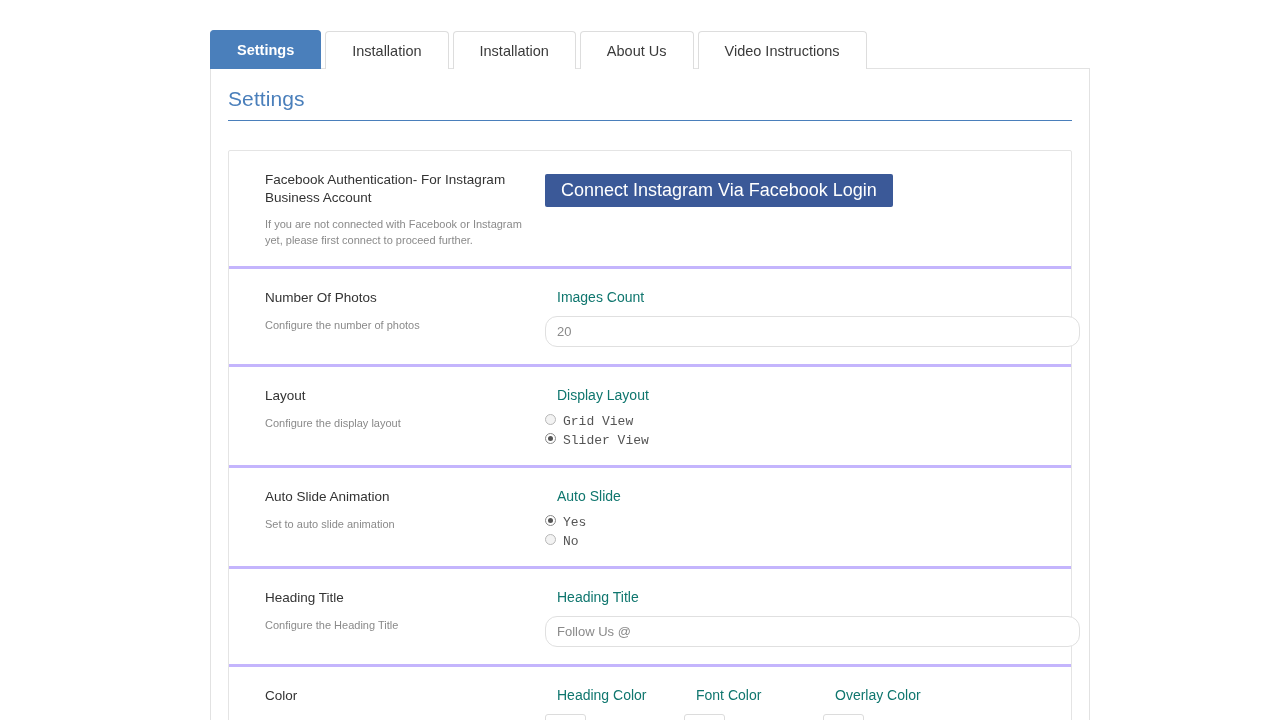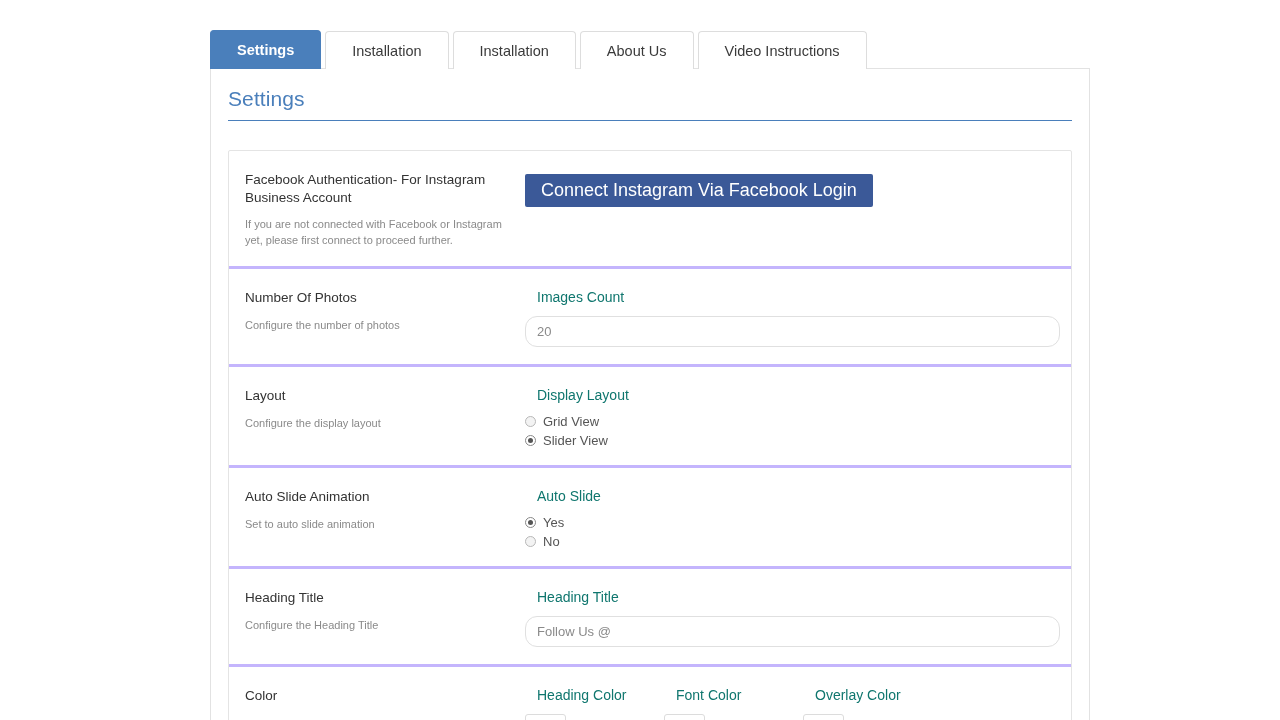--- a/index.html
+++ b/index.html
@@ -88,20 +88,21 @@
     display: flex;
     padding: 20px 16px 17px 16px;
     border-top: 3px solid #c4b5fd;
   }
   .row:first-child { border-top: none; }
 
   .row-left {
     width: 280px;
     flex: 0 0 280px;
     padding-right: 14px;
+    margin-left: 20px;
   }
   .row-right {
     flex: 1 1 auto;
     display: flex;
     min-width: 0;
   }
 
   .lbl {
     font-size: 13.5px;
     color: #333333;
@@ -145,25 +146,25 @@
     font-size: 13px;
     color: #8a8a8a;
     font-family: "Liberation Sans", sans-serif;
     outline: none;
   }
 
   
   .radios { display: flex; flex-direction: column; gap: 4px; }
   .radio-opt {
     display: flex;
-    align-items: center;
     gap: 7px;
     cursor: pointer;
     font-size: 13px;
     color: #555555;
+    font-family: Liberation Mono, monospace;
   }
   .rd {
     width: 11px; height: 11px;
     border-radius: 50%;
     border: 1px solid #b8b8b8;
     background: #f3f3f3;
     position: relative;
     flex: 0 0 11px;
   }
   .rd.on { border-color: #888888; background: #ffffff; }

